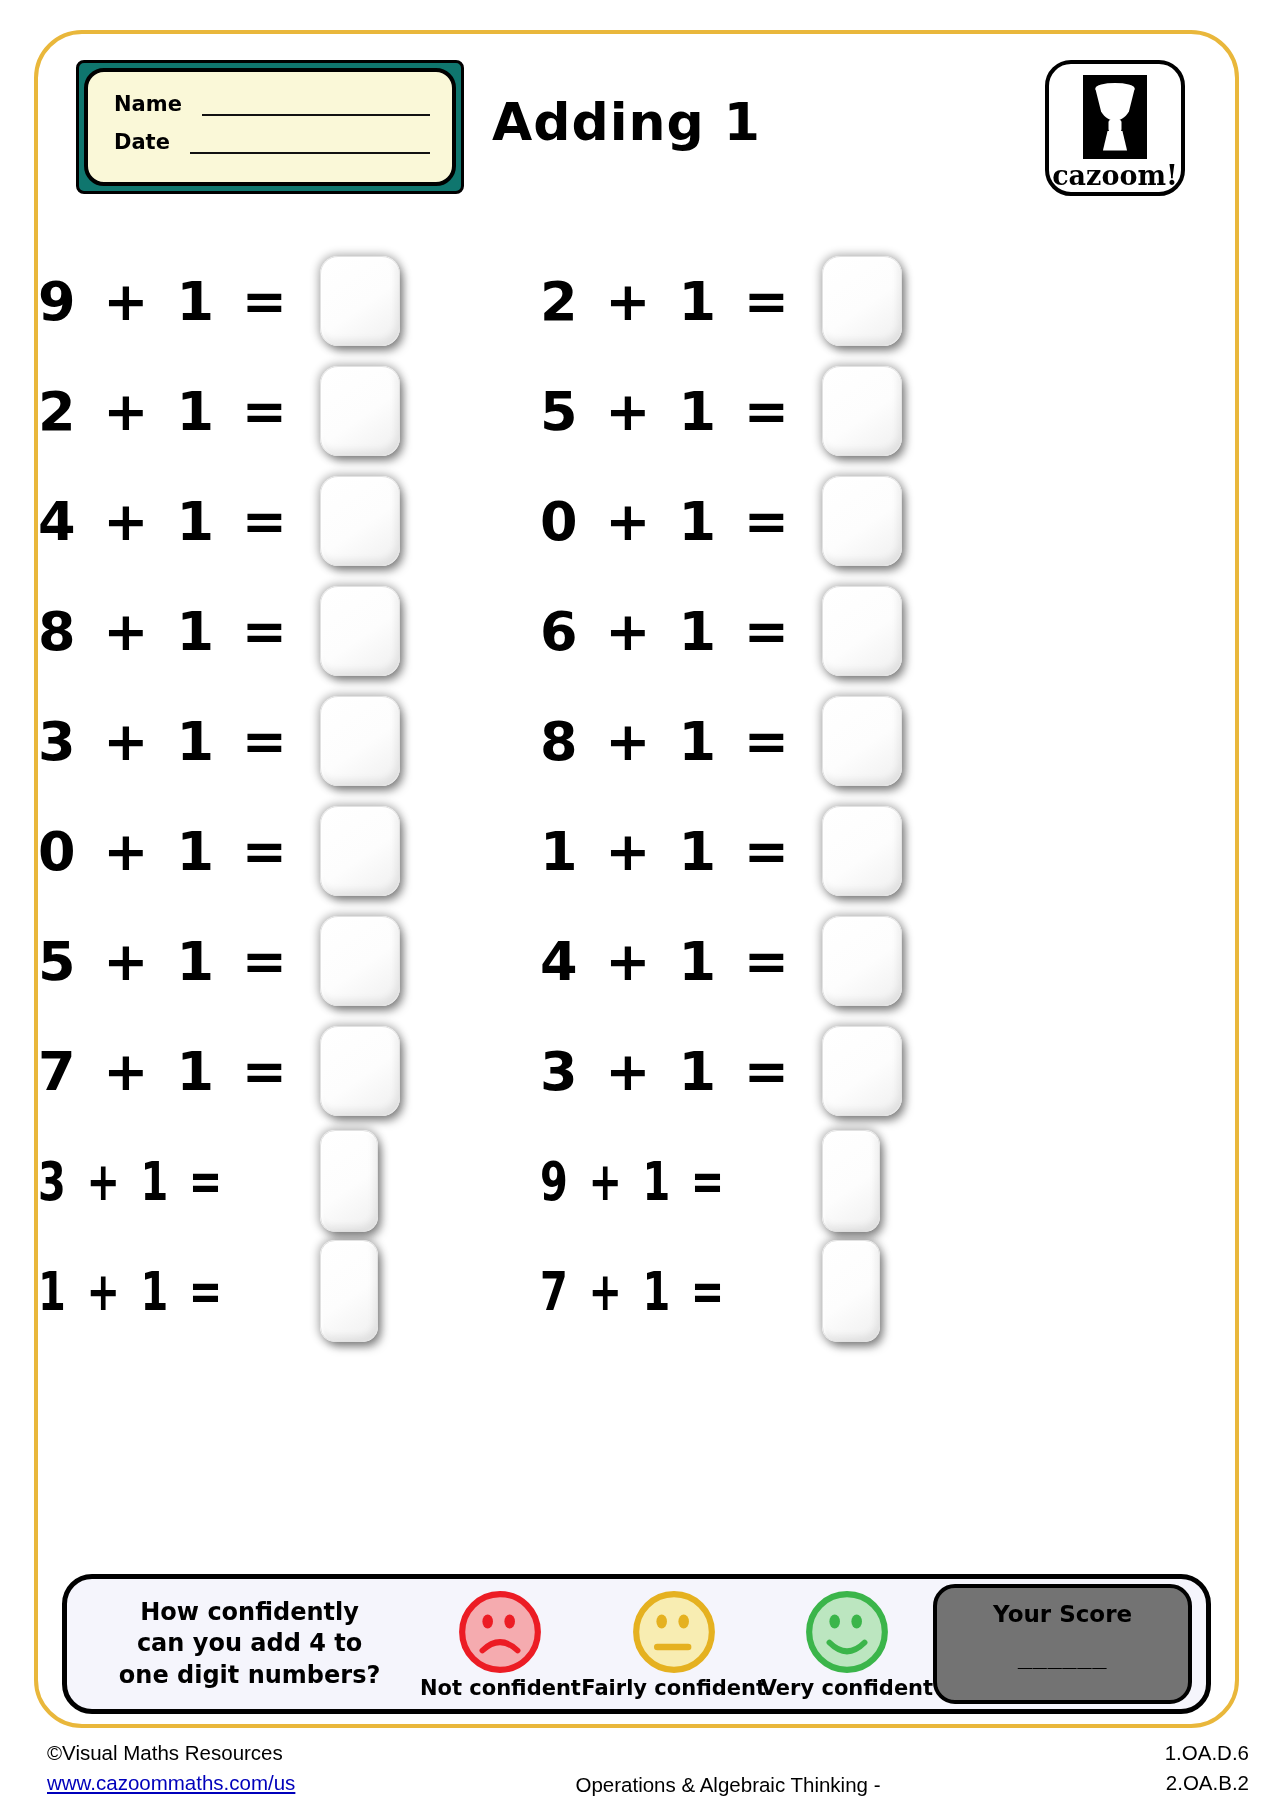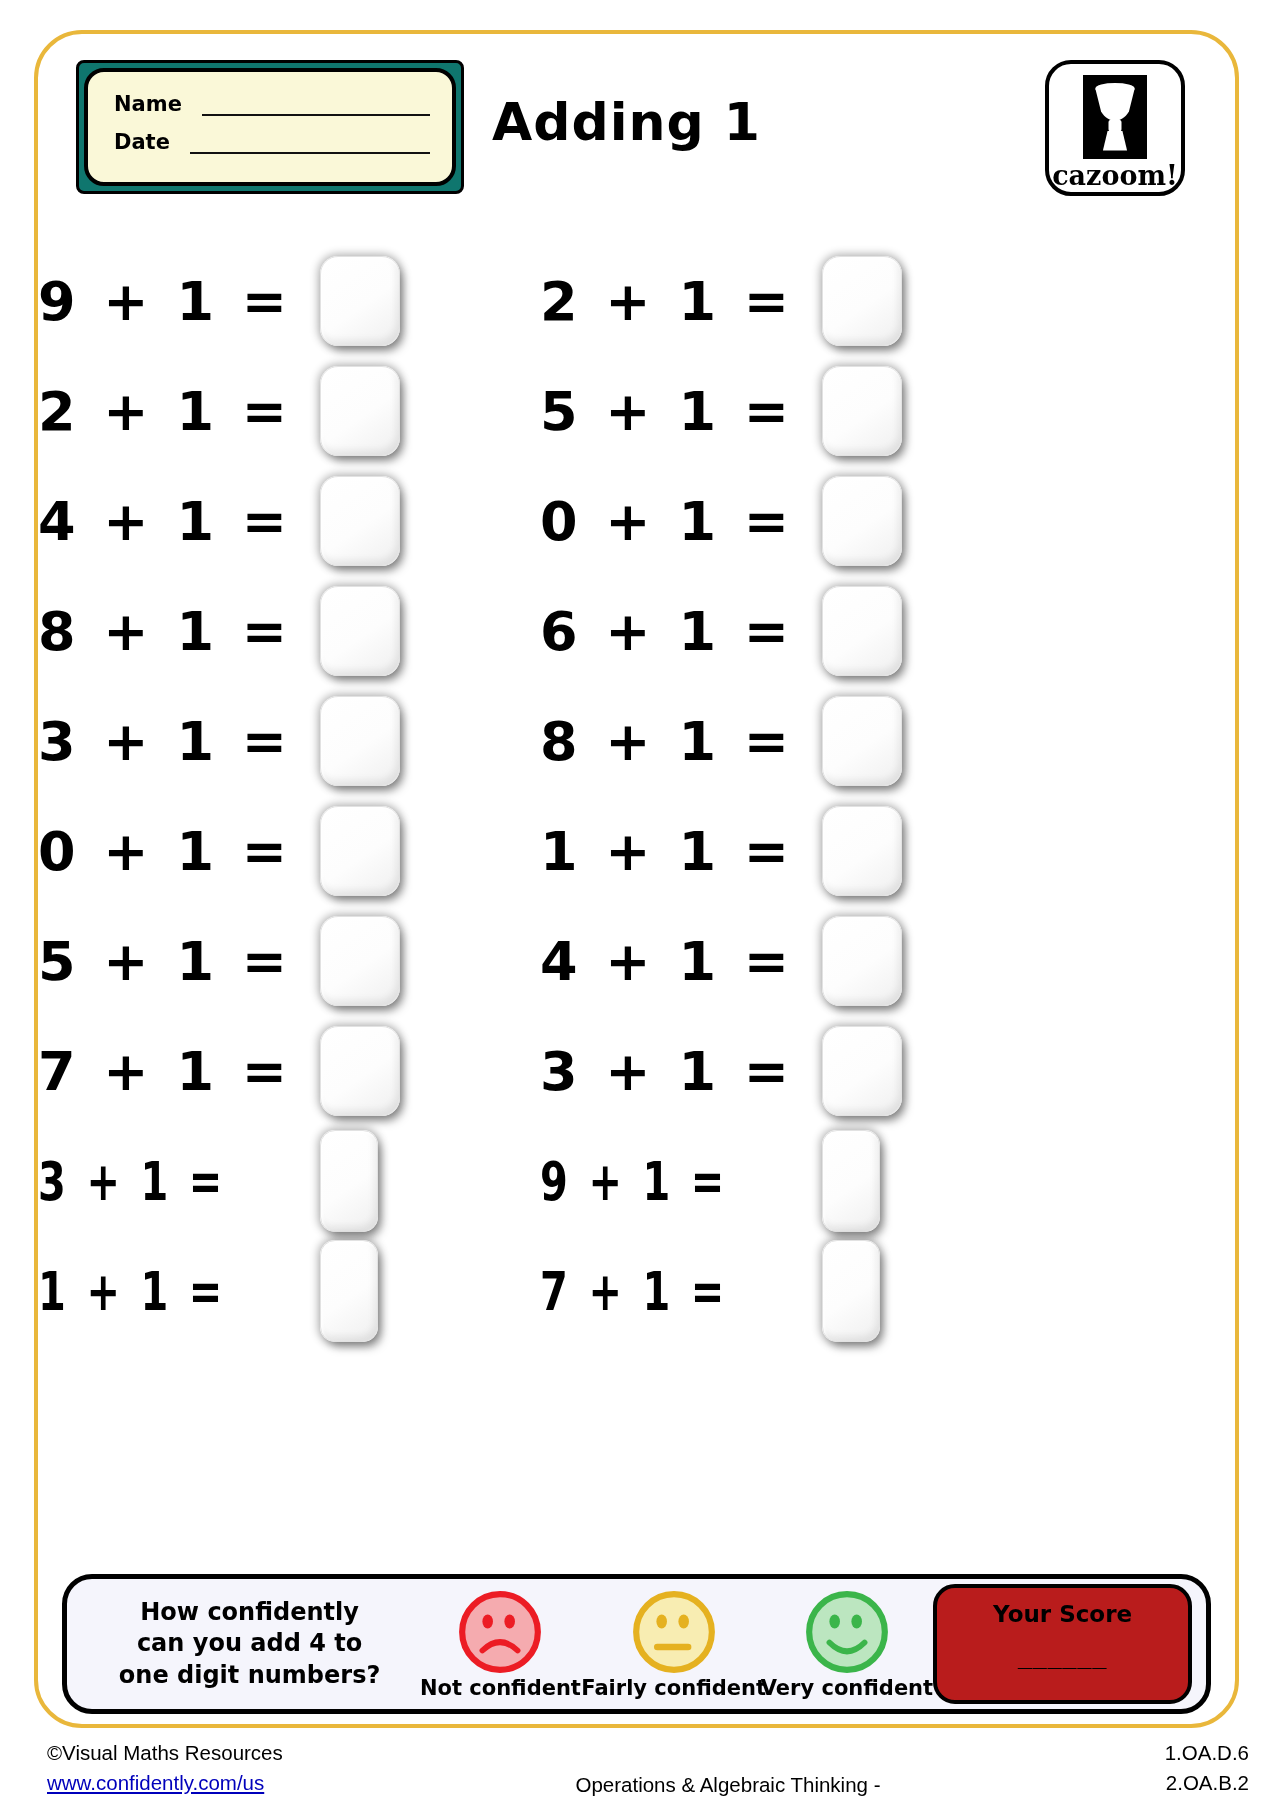--- a/index.html
+++ b/index.html
@@ -69,21 +69,21 @@
     display:flex; align-items:center; padding:0 14px 0 18px;
   }
   .question { width:332px; text-align:center; font-weight:bold; font-size:24px; line-height:1.3;
     font-family:"DejaVu Sans", sans-serif; }
   .question span { display:block; }
   .option { width:174px; display:flex; flex-direction:column; align-items:center; }
   .option svg { display:block; }
   .option-label { font-size:21px; font-weight:bold; margin-top:0; font-family:"DejaVu Sans", sans-serif; white-space:nowrap; }
   .score-box {
     margin-left:auto; width:261px; height:120px;
-    border:4px solid #000; border-radius:22px; background:#b91c1c;
+    border:4px solid #000; border-radius:22px; background:#737373;
     text-align:center; padding-top:13px;
   }
   .score-title { font-size:23px; font-weight:bold; font-family:"DejaVu Sans", sans-serif; }
   .score-blank { margin-top:16px; font-size:25px; font-weight:bold; letter-spacing:1px; }
   
   .page-footer {
     position:absolute; left:11px; top:1738px; width:1274px;
     display:flex; padding:0 36px; font-size:20.5px; line-height:30px;
   }
   .footer-left { width:360px; }
@@ -272,21 +272,21 @@
     <div class="score-box">
       <div class="score-title">Your Score</div>
       <div class="score-blank">______</div>
     </div>
   </div>
 </div>
 
 <div class="page-footer">
   <div class="footer-left">
     <div>©Visual Maths Resources</div>
-    <div class="footer-link">www.confidently.com/us</div>
+    <div class="footer-link">www.cazoommaths.com/us</div>
   </div>
   <div class="footer-center">
     <div>Operations &amp; Algebraic Thinking -</div>
   </div>
   <div class="footer-right">
     <div>1.OA.D.6</div>
     <div>2.OA.B.2</div>
   </div>
 </div>
 

